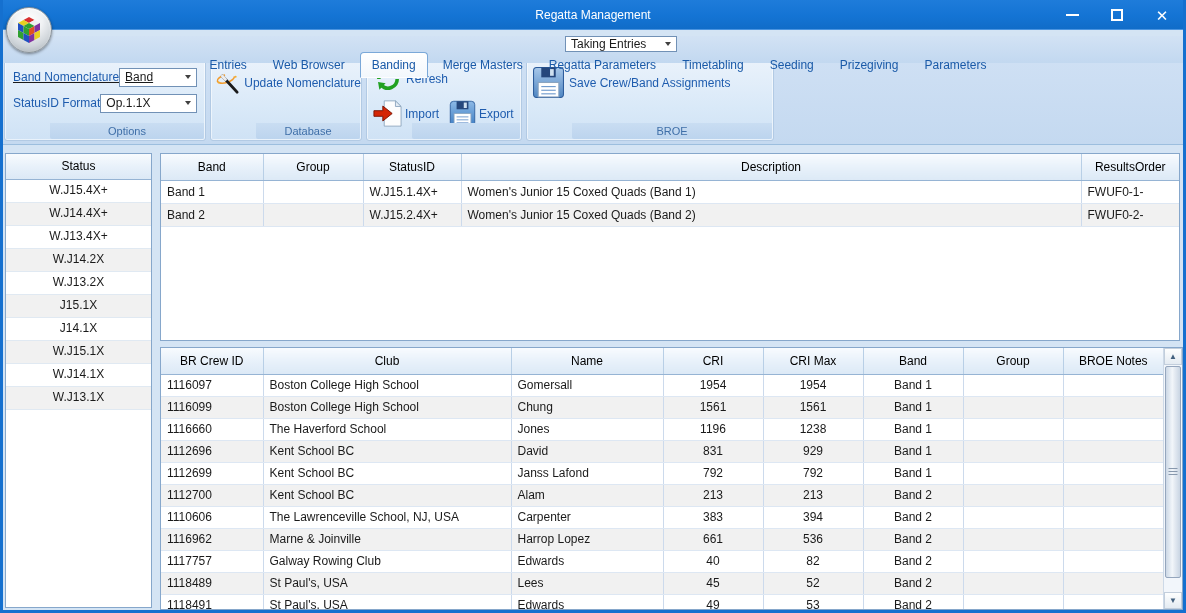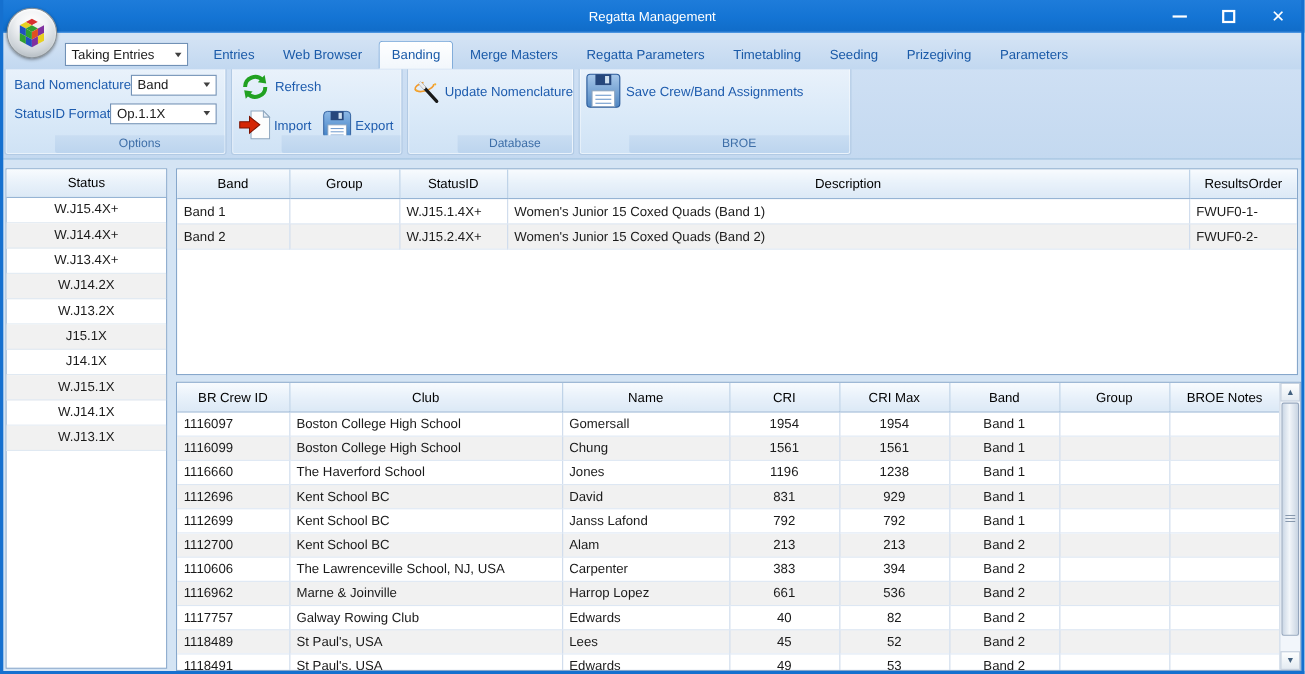--- a/index.html
+++ b/index.html
@@ -44,20 +44,21 @@
     box-shadow:0 1px 3px rgba(0,0,0,.45), inset 0 1px 2px #ffffff;
     display:flex; align-items:center; justify-content:center;
     z-index:95;
   }
   
   .tabrow {
     position:absolute; left:3px; right:3px; top:36px; height:27px;
     background:linear-gradient(180deg,#d2e2f4,#c2d8f0);
     display:flex; align-items:center;
     z-index:5;
+    flex-direction:column;
   }
   .combo {
     height:21px; background:#fff; border:1px solid #7191b6;
     display:flex; align-items:center; padding:0 5px; gap:4px;
   }
   .combo .caret {
     margin-left:auto; width:0; height:0;
     border-left:3.5px solid transparent; border-right:3.5px solid transparent;
     border-top:4.5px solid #404040;
   }
@@ -90,21 +91,21 @@
     position:absolute; left:1px; right:1px; bottom:1px; height:16px;
     background:linear-gradient(180deg,#c9ddf2,#bcd4ee);
     border-radius:0 0 2px 2px;
     text-align:center; line-height:16px; color:#3f6fa8; font-size:11px;margin-left:44px;
   }
   .g-options { width:202px; }
   .g-actions { width:156px; }
   .g-database { width:152px; }
   .g-broe { width:248px; }
   .rib-field { display:flex; align-items:center; height:20px; margin:6px 8px 0 8px; }
-  .rib-field:first-child { margin-top:7px; }
+  .rib-field:first-child { margin-top:7px;text-decoration:underline; }
   .rib-field label { color:#1e5cae; white-space:nowrap; }
   .field-combo { margin-left:auto; }
   .fc-band { width:82px; height:19px; }
   .fc-statusid { width:97px; height:19px; }
   .rib-btn {
     display:flex; align-items:center; gap:5px;
     color:#1e5cae; white-space:nowrap;
   }
   .btn-refresh { margin:7px 0 0 8px; }
   .actions-row2 { display:flex; align-items:center; gap:4px; margin:8px 0 0 6px; }
@@ -241,20 +242,34 @@
       </div>
     </div>
     <div class="rib-field">
       <label>StatusID Format</label>
       <div class="combo field-combo fc-statusid">
         <span>Op.1.1X</span>
         <span class="caret"></span>
       </div>
     </div>
     <div class="rib-group-label">Options</div>
+  </div>
+
+  <div class="rib-group g-database">
+    <div class="rib-btn btn-update">
+      <svg width="34" height="32" viewBox="0 0 36 34">
+        <ellipse cx="14" cy="11" rx="12.5" ry="5.5" fill="none" stroke="#f29b2c" stroke-width="2.2" transform="rotate(-16 14 11)" stroke-dasharray="44 16"></ellipse>
+        <line x1="9" y1="7" x2="30" y2="30" stroke="#1a1a1a" stroke-width="4.2" stroke-linecap="round"></line>
+        <line x1="9" y1="7" x2="13.5" y2="12" stroke="#ececec" stroke-width="4.2" stroke-linecap="round"></line>
+        <circle cx="28" cy="8" r="1.4" fill="#f2b02c"></circle>
+        <circle cx="4" cy="16" r="1.2" fill="#f2b02c"></circle>
+      </svg>
+      <span>Update Nomenclature</span>
+    </div>
+    <div class="rib-group-label">Database</div>
   </div>
 
   <div class="rib-group g-actions">
     <div class="rib-btn btn-refresh">
       <svg width="26" height="24" viewBox="0 0 26 24">
         <path d="M3.8 12a9.2 9.2 0 0 1 15.9-6.2" fill="none" stroke="#21a121" stroke-width="3.6"></path>
         <polygon points="21.6,1.2 23,9 15.4,7.8" fill="#21a121"></polygon>
         <path d="M22.2 12a9.2 9.2 0 0 1-15.9 6.2" fill="none" stroke="#21a121" stroke-width="3.6"></path>
         <polygon points="4.4,22.8 3,15 10.6,16.2" fill="#21a121"></polygon>
       </svg>
@@ -282,34 +297,20 @@
           <rect x="17.5" y="3" width="3.6" height="6.5" fill="#cfe0f0"></rect>
           <rect x="6" y="16" width="20" height="14" fill="#ffffff" stroke="#8aa4c0"></rect>
           <line x1="9" y1="20" x2="23" y2="20" stroke="#6090c8"></line>
           <line x1="9" y1="23.5" x2="23" y2="23.5" stroke="#6090c8"></line>
           <line x1="9" y1="27" x2="23" y2="27" stroke="#6090c8"></line>
         </svg>
         <span>Export</span>
       </div>
     </div>
     <div class="rib-group-label"></div>
-  </div>
-
-  <div class="rib-group g-database">
-    <div class="rib-btn btn-update">
-      <svg width="34" height="32" viewBox="0 0 36 34">
-        <ellipse cx="14" cy="11" rx="12.5" ry="5.5" fill="none" stroke="#f29b2c" stroke-width="2.2" transform="rotate(-16 14 11)" stroke-dasharray="44 16"></ellipse>
-        <line x1="9" y1="7" x2="30" y2="30" stroke="#1a1a1a" stroke-width="4.2" stroke-linecap="round"></line>
-        <line x1="9" y1="7" x2="13.5" y2="12" stroke="#ececec" stroke-width="4.2" stroke-linecap="round"></line>
-        <circle cx="28" cy="8" r="1.4" fill="#f2b02c"></circle>
-        <circle cx="4" cy="16" r="1.2" fill="#f2b02c"></circle>
-      </svg>
-      <span>Update Nomenclature</span>
-    </div>
-    <div class="rib-group-label">Database</div>
   </div>
 
   <div class="rib-group g-broe">
     <div class="rib-btn btn-save">
       <svg width="33" height="33" viewBox="0 0 32 32">
         <defs>
           <linearGradient id="fg2" x1="0" y1="0" x2="0" y2="1">
             <stop offset="0" stop-color="#a8c8ea"></stop>
               <stop offset="1" stop-color="#4f86c2"></stop>
           </linearGradient>

